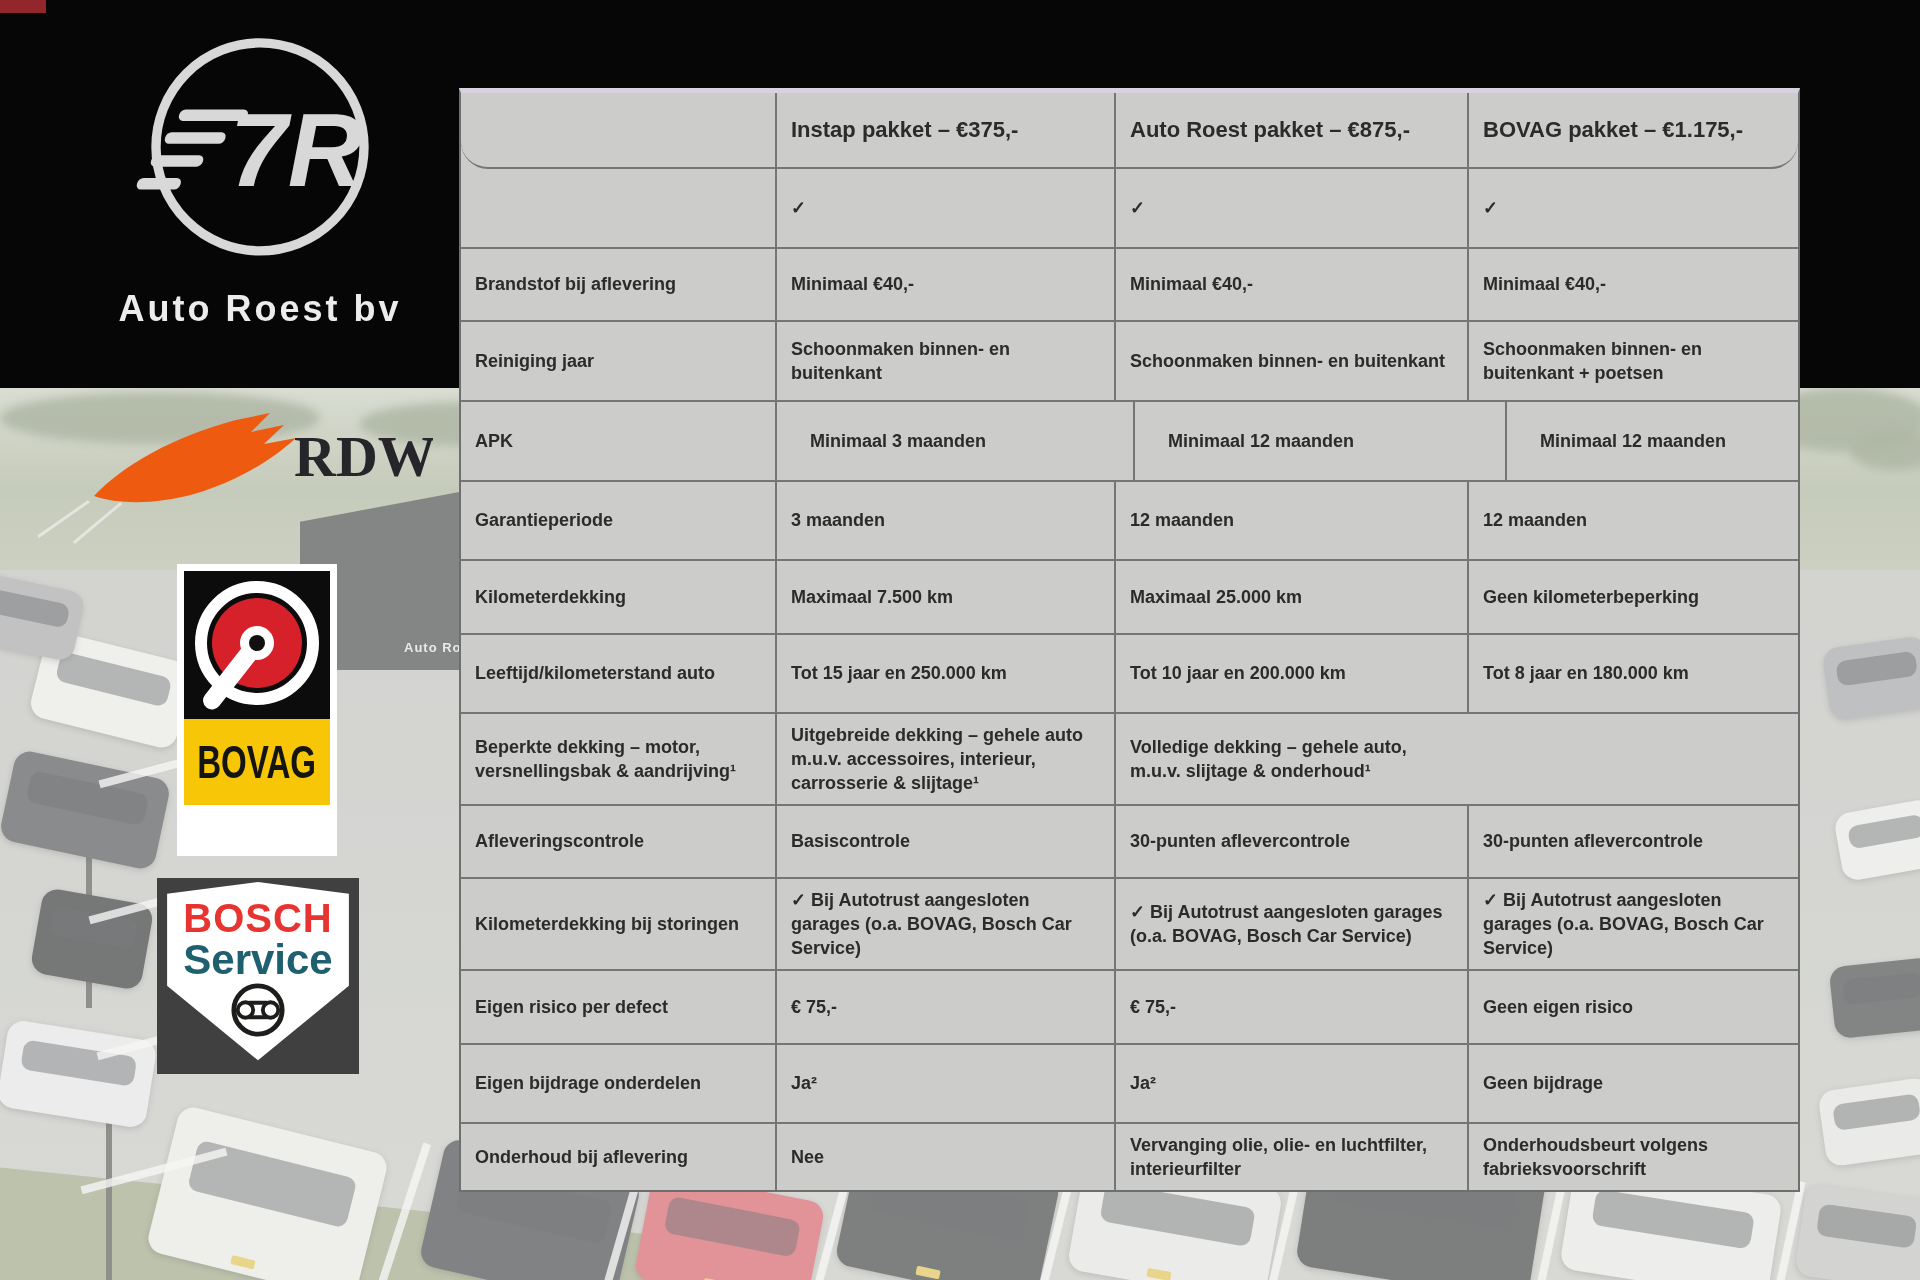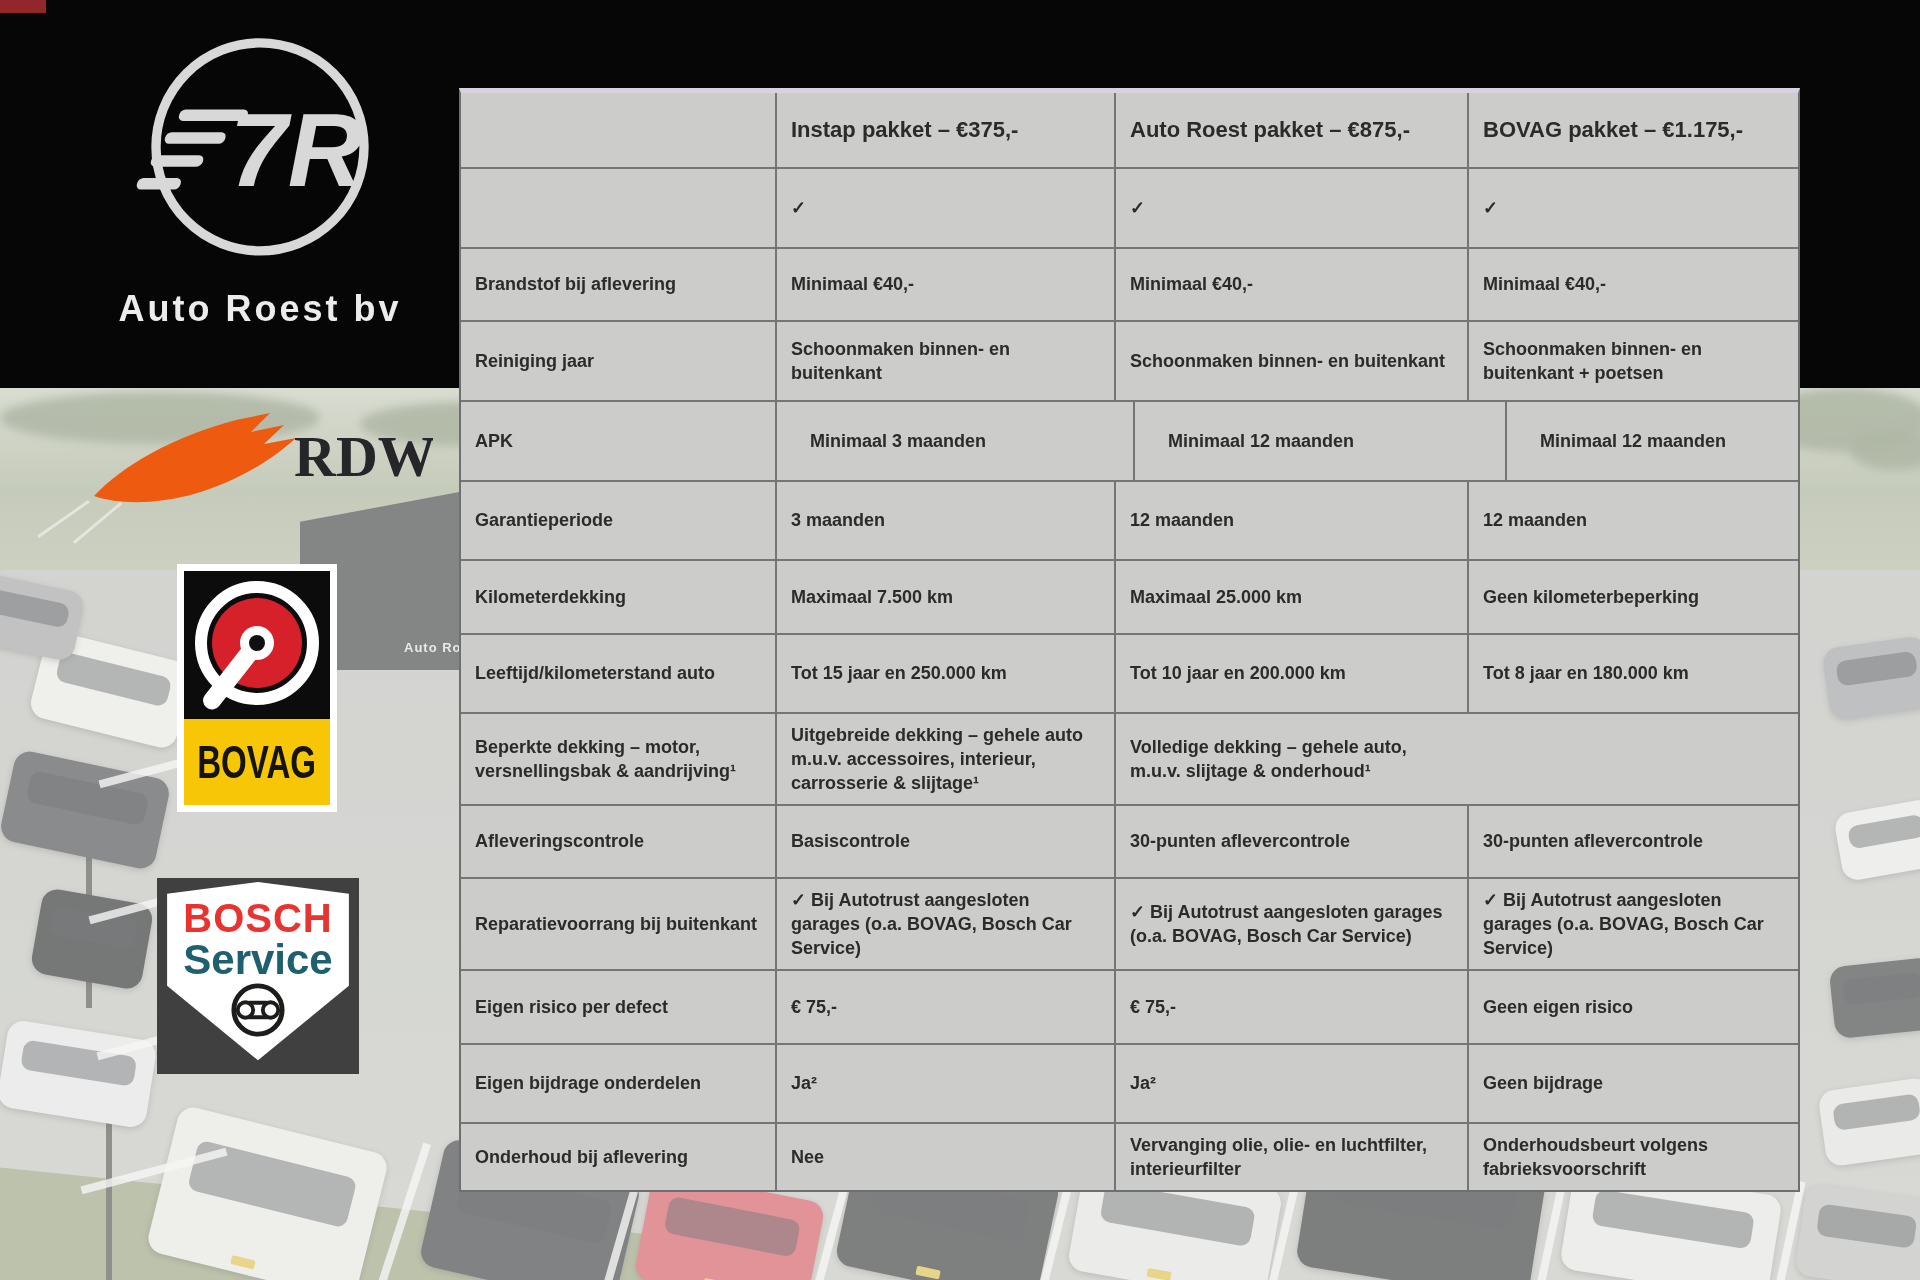--- a/index.html
+++ b/index.html
@@ -35,21 +35,21 @@
   .red-sliver { position:absolute; left:0; top:0; width:46px; height:13px; background:#93262b; }
 
   
   .ar-logo { position:absolute; left:108px; top:20px; width:304px; text-align:center; }
   .ar-name { margin-top:4px; color:#ececec; font-size:36px; font-weight:700; letter-spacing:3px; }
 
   
   .rdw { position:absolute; left:88px; top:410px; width:345px; height:100px; }
 
   
-  .bovag { position:absolute; left:177px; top:564px; width:160px; height:248px;
+  .bovag { position:absolute; left:177px; top:564px; width:160px; height:292px;
            background:#fff; padding:7px; box-sizing:border-box; }
   .bovag-top { height:148px; background:#0c0c0c; }
   .bovag-bottom { height:86px; background:#f6c607; display:flex; align-items:center; justify-content:center; }
   .bovag-text { font-size:46px; font-weight:800; color:#141414; transform:scaleX(.72); }
 
   
   .bosch { position:absolute; left:157px; top:878px; width:202px; height:196px; background:#404040; }
   .bosch-shield { position:absolute; inset:0; background:#fff;
                   clip-path:polygon(5% 8%,50% 2%,95% 8%,95% 55%,50% 93%,5% 55%);
                   display:flex; flex-direction:column; align-items:center; }
@@ -207,21 +207,21 @@
       <svg width="56" height="56" viewBox="-29 -29 58 58">
         <circle r="25" fill="#fff" stroke="#1d1d1b" stroke-width="5"></circle>
         <rect x="-16" y="-7.5" width="32" height="15" rx="7.5" fill="#fff" stroke="#1d1d1b" stroke-width="4"></rect>
         <circle cx="-13" cy="0" r="8" fill="#fff" stroke="#1d1d1b" stroke-width="4"></circle>
         <circle cx="13" cy="0" r="8" fill="#fff" stroke="#1d1d1b" stroke-width="4"></circle>
       </svg>
     </div>
   </div>
 
   <div class="pkg-table">
-      <div class="trow thead" style="min-height: 74px;">
+      <div class="trow thead" style="min-height: 74px; border-radius: 27px;">
         <div class="tcell"></div>
         <div class="tcell">Instap pakket – €375,-</div>
         <div class="tcell">Auto Roest pakket – €875,-</div>
         <div class="tcell">BOVAG pakket – €1.175,-</div>
       </div>
       <div class="trow" style="min-height: 78px;">
         <div class="tcell"></div>
         <div class="tcell">✓</div>
         <div class="tcell">✓</div>
         <div class="tcell">✓</div>
@@ -267,21 +267,21 @@
         <div class="tcell">Uitgebreide dekking – gehele auto m.u.v. accessoires, interieur, carrosserie &amp; slijtage¹</div>
         <div class="tcell">Volledige dekking – gehele auto, m.u.v. slijtage &amp; onderhoud¹</div>
       </div>
       <div class="trow" style="min-height: 71px;">
         <div class="tcell">Afleveringscontrole</div>
         <div class="tcell">Basiscontrole</div>
         <div class="tcell">30-punten aflevercontrole</div>
         <div class="tcell">30-punten aflevercontrole</div>
       </div>
       <div class="trow" style="min-height: 90px;">
-        <div class="tcell">Reparatievoorrang bij buitenkant</div>
+        <div class="tcell">Kilometerdekking bij storingen</div>
         <div class="tcell">✓ Bij Autotrust aangesloten garages (o.a. BOVAG, Bosch Car Service)</div>
         <div class="tcell">✓ Bij Autotrust aangesloten garages (o.a. BOVAG, Bosch Car Service)</div>
         <div class="tcell">✓ Bij Autotrust aangesloten garages (o.a. BOVAG, Bosch Car Service)</div>
       </div>
       <div class="trow" style="min-height: 72px;">
         <div class="tcell">Eigen risico per defect</div>
         <div class="tcell">€ 75,-</div>
         <div class="tcell">€ 75,-</div>
         <div class="tcell">Geen eigen risico</div>
       </div>

